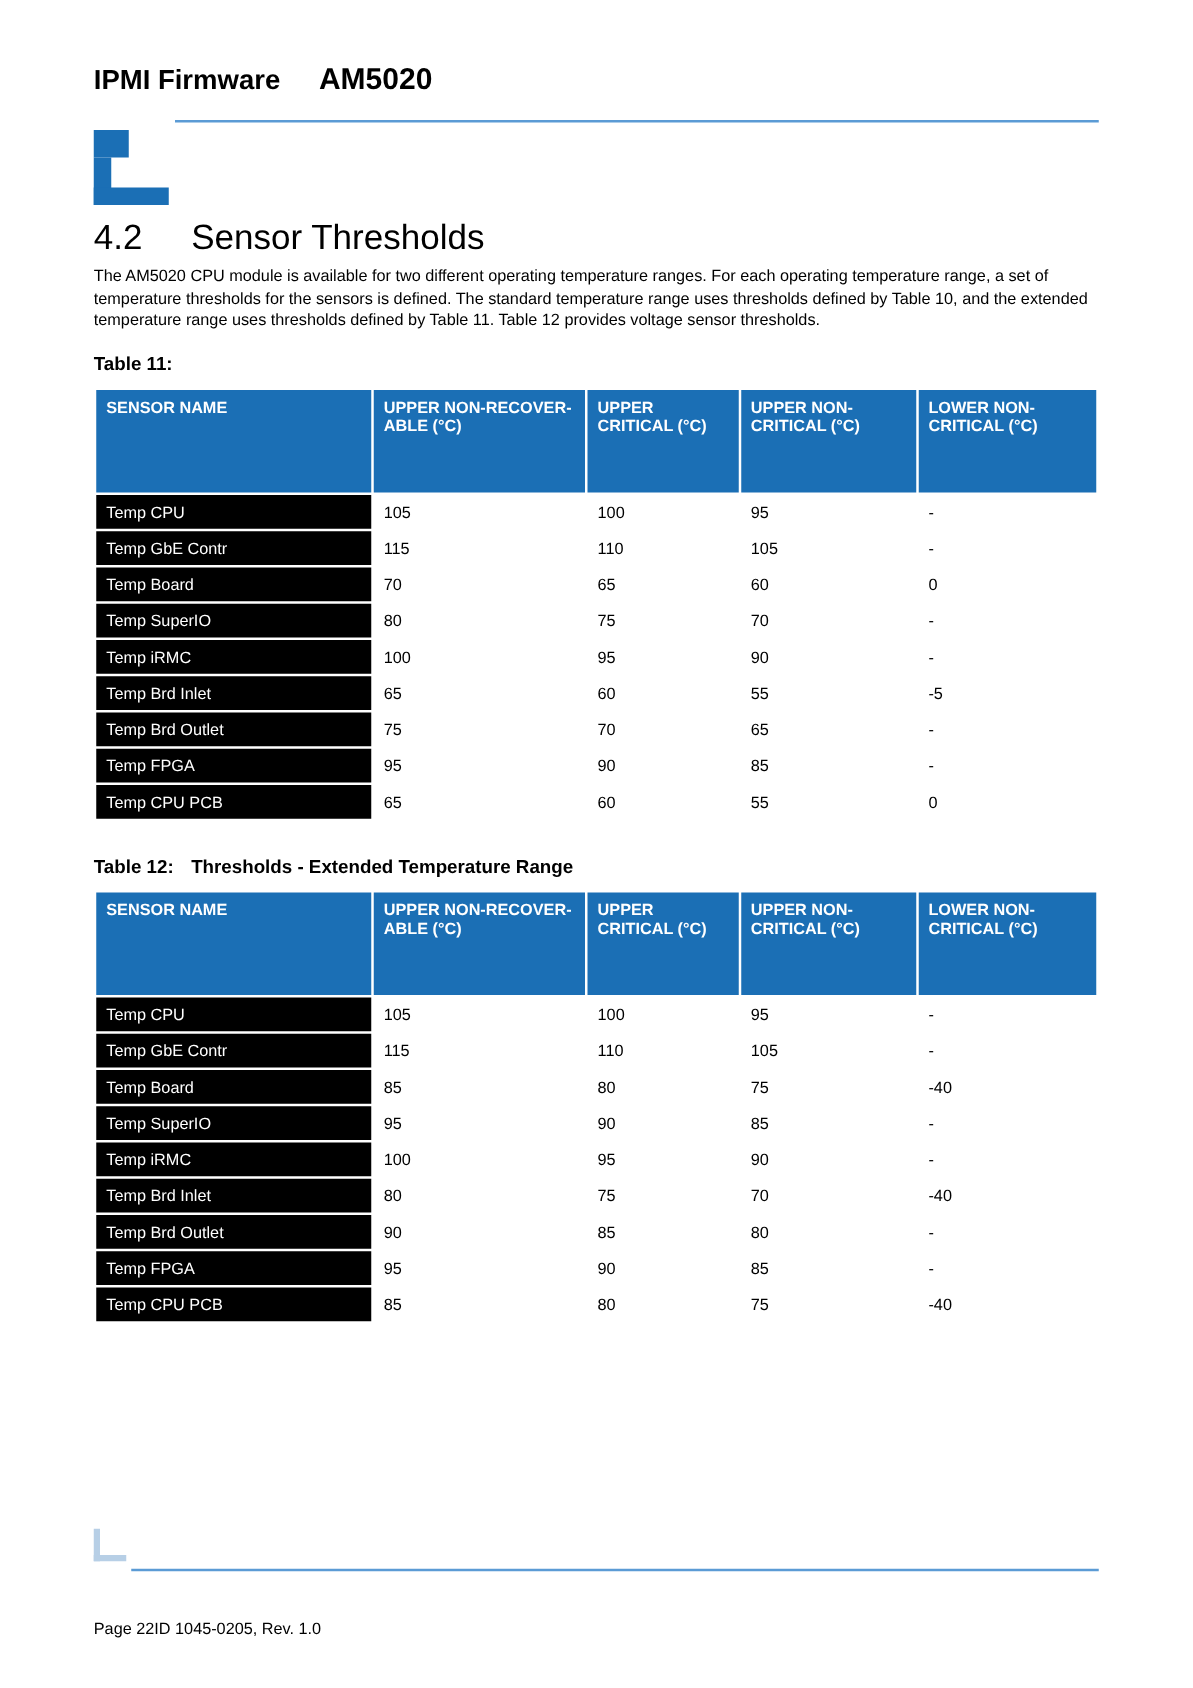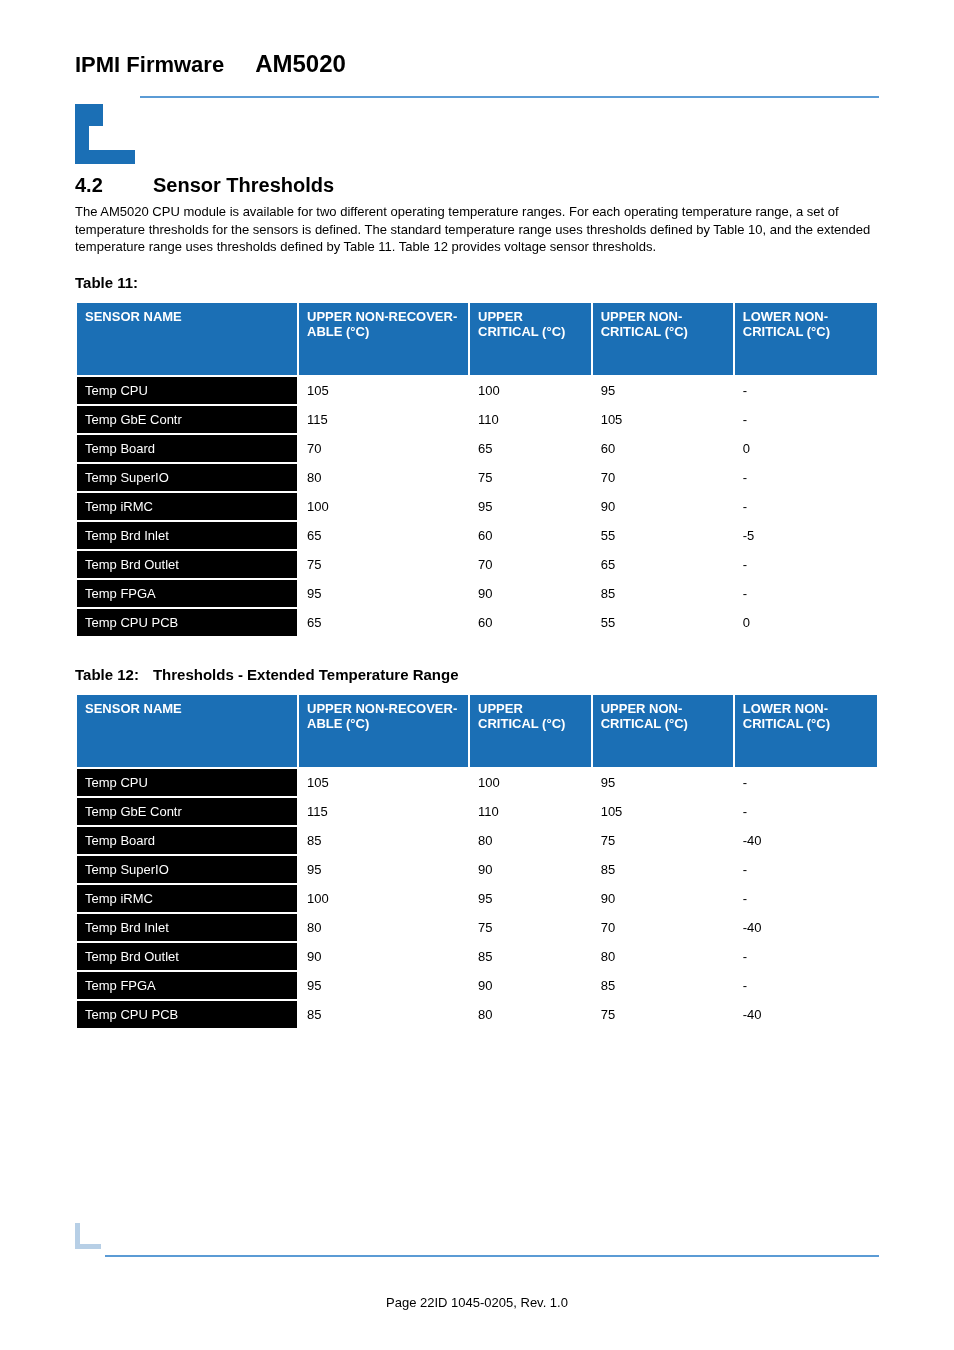--- a/index.html
+++ b/index.html
@@ -47,22 +47,22 @@
     }
     .hr-top {
       border: none;
       border-top: 2px solid #5b9bd5;
       margin-left: 65px;
       margin-bottom: 0;
     }
     .section-heading {
       display: flex;
       gap: 38px;
-      font-size: 20px;
-      font-weight: bold;
+      font-size: 28px;
+      font-weight: normal;
       margin-top: 10px;
       margin-bottom: 6px;
     }
     .sec-num { min-width: 40px; }
     .body-p {
       font-size: 13px;
       line-height: 1.35;
       margin-bottom: 18px;
     }
     .table-caption {
@@ -81,21 +81,21 @@
     th, td {
       font-size: 13px;
       padding: 6px 8px;
       text-align: left;
       vertical-align: top;
       color: #fff;
     }
     thead th {
       background: #1b6fb5;
       font-weight: bold;
-      height: 72px;
+      height: 82px;
       vertical-align: top;
     }
     tbody th {
       background: #000000;
       font-weight: normal;
       width: 220px;
     }
     tbody td {
       background: #fff;
       color: #000;
@@ -114,21 +114,21 @@
     .fm-v { position: absolute; left: 0; top: 0; width: 5px; height: 26px; background: #b7cfe6; }
     .fm-h { position: absolute; left: 0; bottom: 0; width: 26px; height: 5px; background: #b7cfe6; }
     .hr-bottom {
       border: none;
       border-top: 2px solid #5b9bd5;
       margin-left: 30px;
       margin-bottom: 10px;
     }
     .footer-row {
       display: flex;
-      justify-content: center;
+      justify-content: flex-start;
       font-size: 13px;
       margin-top: 38px;
     }
   </style>
 </head>
 <body>
 
 <div class="header-row">
   <div class="hdr-left">IPMI Firmware</div>
   <div class="hdr-right">AM5020</div>

